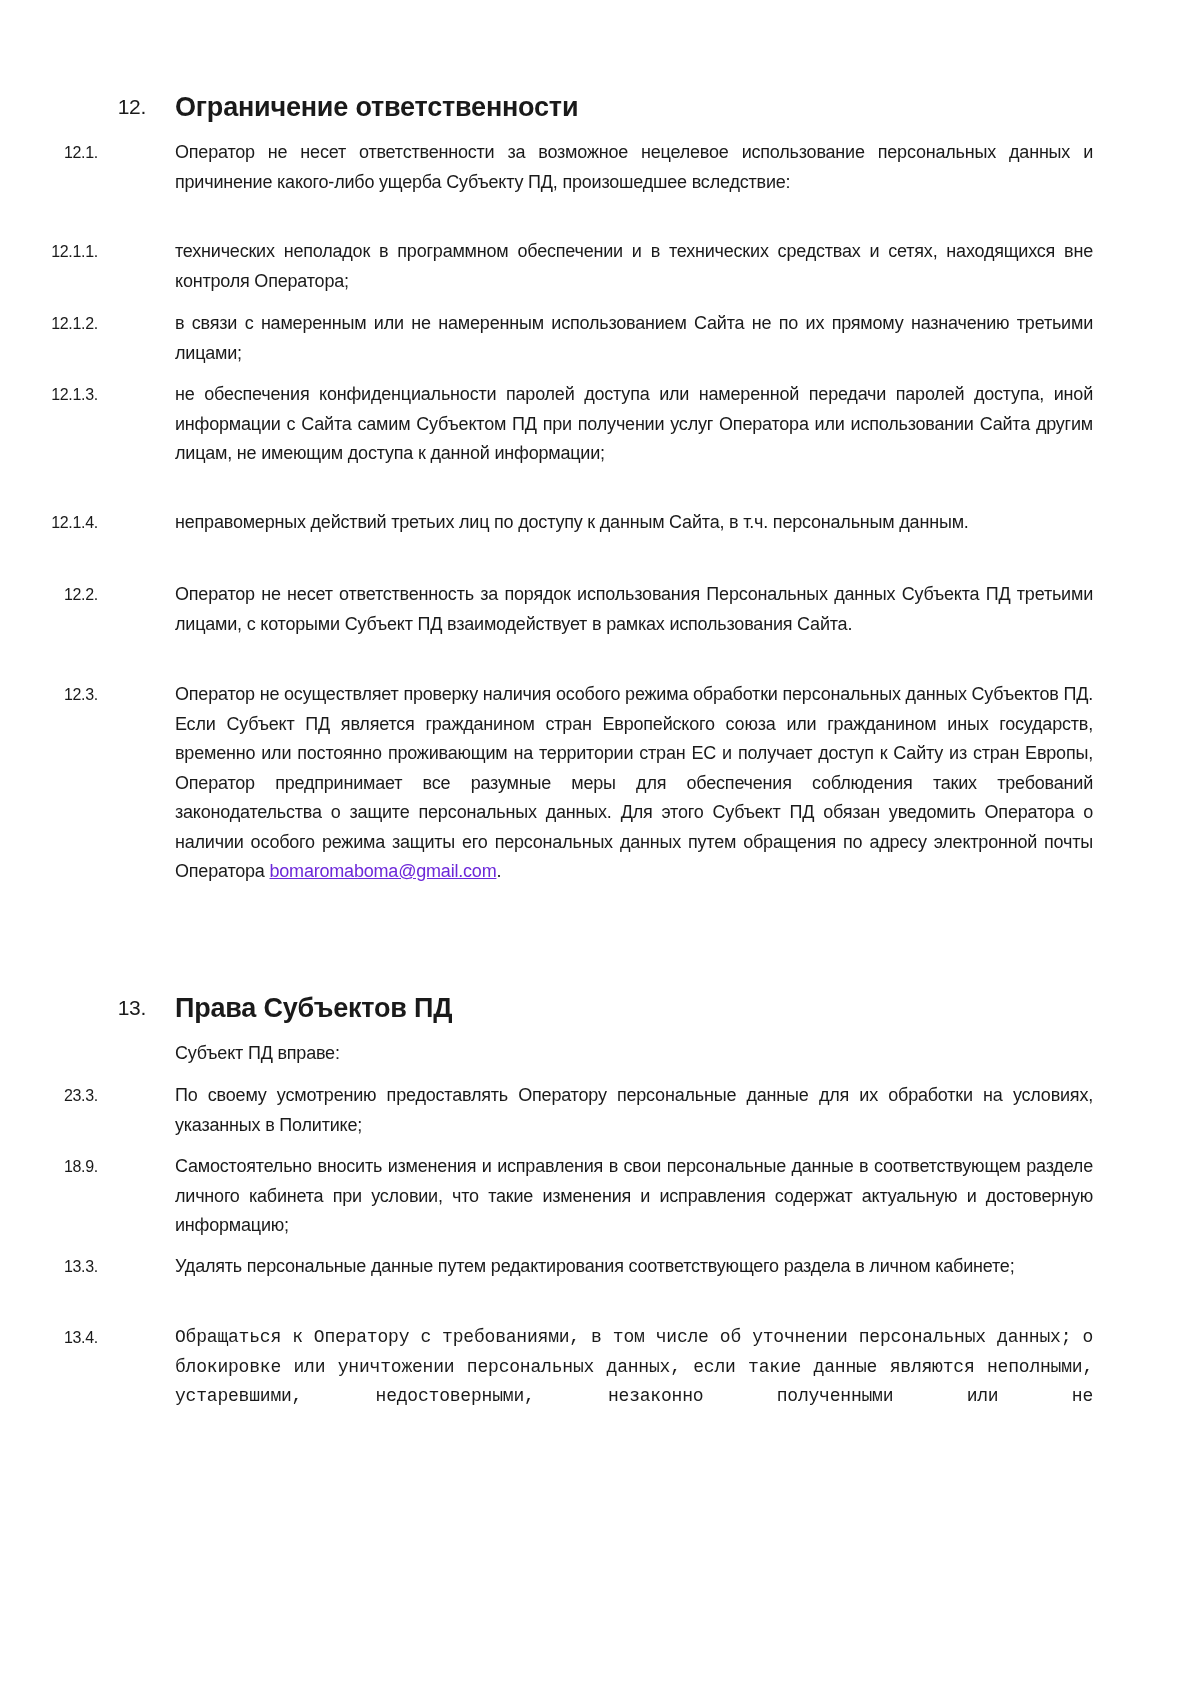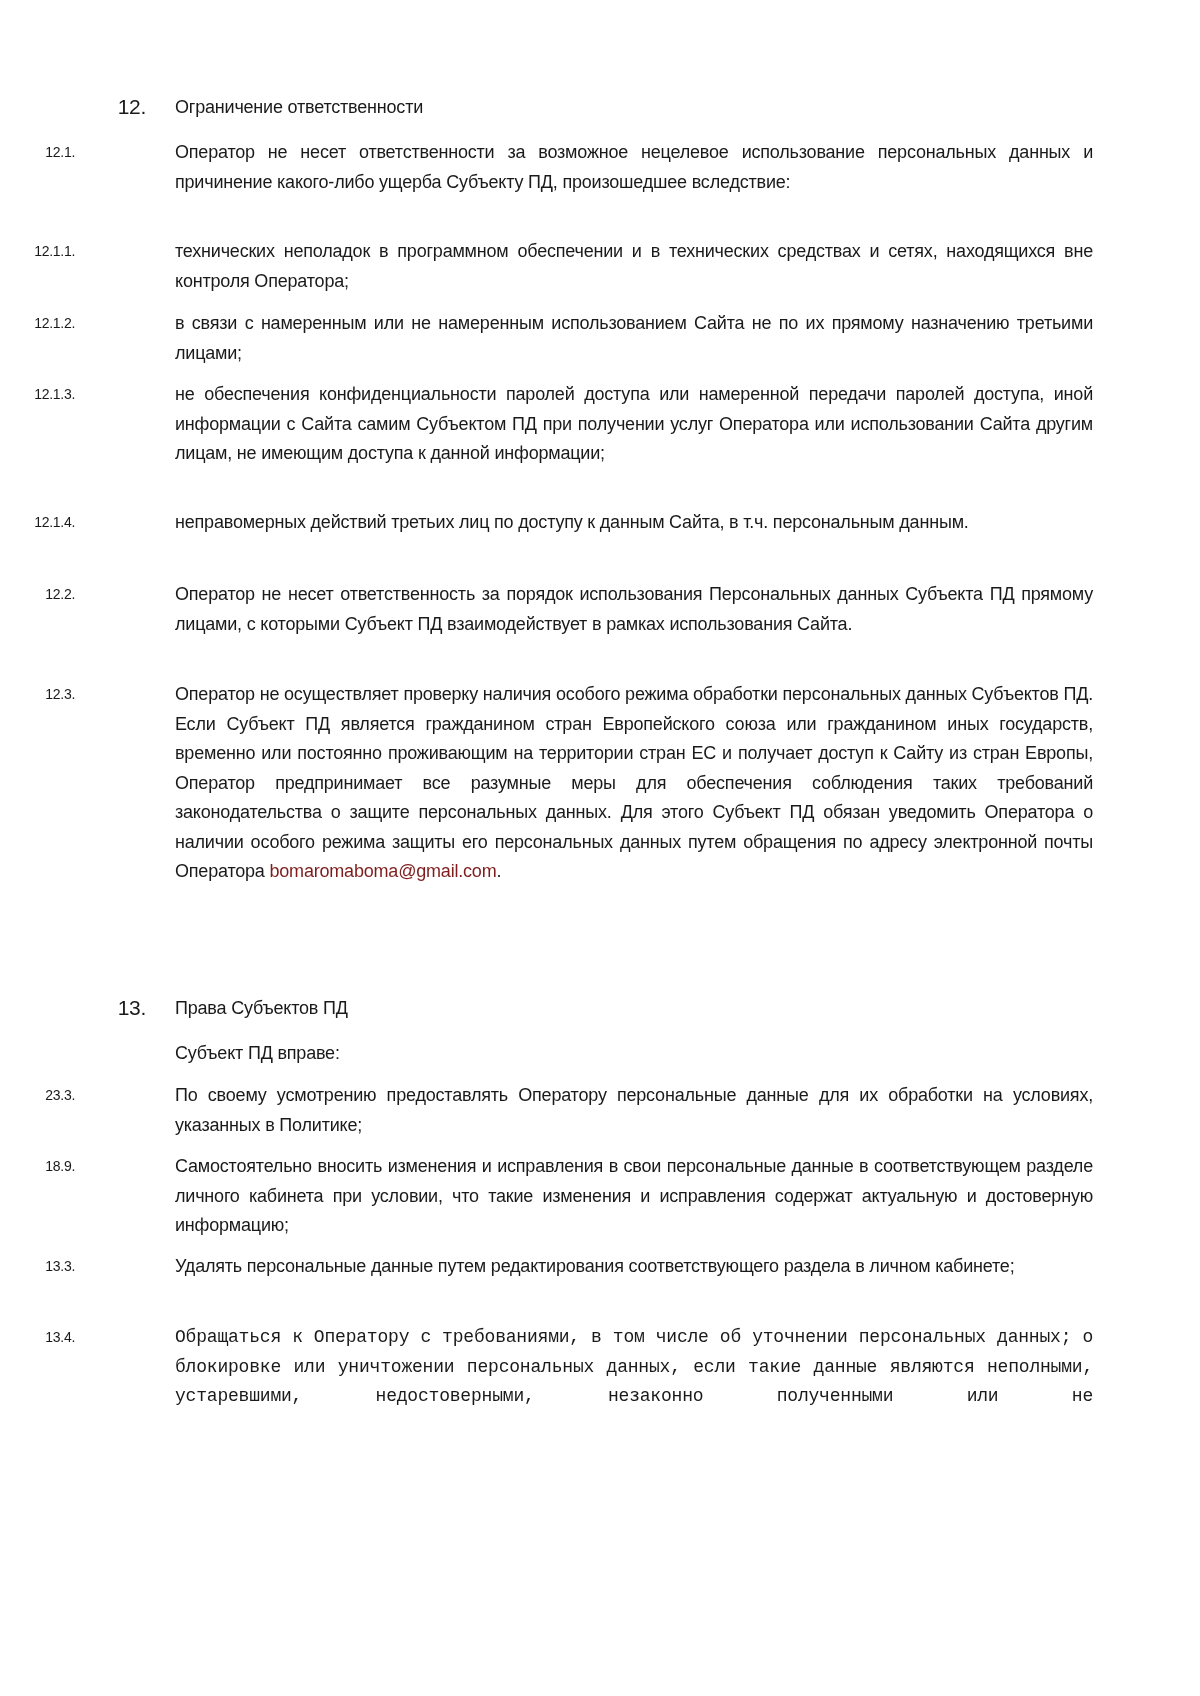--- a/index.html
+++ b/index.html
@@ -1,26 +1,26 @@
 <!DOCTYPE html>
 <html><head>
 <meta charset="utf-8">
 <style>
   html, body { margin: 0; padding: 0; background: #ffffff; }
   body { width: 1200px; height: 1696px; position: relative; overflow: hidden;
          font-family: "Liberation Sans", "DejaVu Sans", sans-serif; color: #1a1a1a; }
   .page { position: absolute; left: 0; top: 0; width: 1200px; height: 1696px; }
   .row { position: absolute; left: 0; width: 1200px; }
-  .num { position: absolute; right: 1125px; text-align: right; white-space: nowrap;
-         font-size: 14px; line-height: 29px; letter-spacing: -0.3px; }
+  .num { position: absolute; right: 1102px; text-align: right; white-space: nowrap;
+         font-size: 16px; line-height: 29px; letter-spacing: -0.3px; }
   .txt { position: absolute; left: 175px; width: 918px; font-size: 18px;
          line-height: 29.5px; text-align: justify; letter-spacing: -0.2px; }
   .hnum { font-size: 21px; line-height: 30px; right: 1054px; }
-  .htxt { font-size: 18px; line-height: 30px; font-weight: normal; }
-  .link { color: #7f1d1d; cursor: pointer; }
+  .htxt { font-size: 27px; line-height: 30px; font-weight: bold; }
+  .link { color: #6d28d9; text-decoration: underline; cursor: pointer; }
 </style>
 </head>
 <body>
 
 <div class="page">
 
   <div class="row" style="top:92px;">
     <span class="num hnum">12.</span>
     <span class="txt htxt">Ограничение ответственности</span>
   </div>
@@ -45,21 +45,21 @@
     <div class="txt">не обеспечения конфиденциальности паролей доступа или намеренной передачи паролей доступа, иной информации с Сайта самим Субъектом ПД при получении услуг Оператора или использовании Сайта другим лицам, не имеющим доступа к данной информации;</div>
   </div>
 
   <div class="row" style="top:508px;">
     <span class="num">12.1.4.</span>
     <div class="txt">неправомерных действий третьих лиц по доступу к данным Сайта, в т.ч. персональным данным.</div>
   </div>
 
   <div class="row" style="top:580px;">
     <span class="num">12.2.</span>
-    <div class="txt">Оператор не несет ответственность за порядок использования Персональных данных Субъекта ПД прямому лицами, с которыми Субъект ПД взаимодействует в рамках использования Сайта.</div>
+    <div class="txt">Оператор не несет ответственность за порядок использования Персональных данных Субъекта ПД третьими лицами, с которыми Субъект ПД взаимодействует в рамках использования Сайта.</div>
   </div>
 
   <div class="row" style="top:680px;">
     <span class="num">12.3.</span>
     <div class="txt">
       <span>Оператор не осуществляет проверку наличия особого режима обработки персональных данных Субъектов ПД. Если Субъект ПД является гражданином стран Европейского союза или гражданином иных государств, временно или постоянно проживающим на территории стран ЕС и получает доступ к Сайту из стран Европы, Оператор предпринимает все разумные меры для обеспечения соблюдения таких требований законодательства о защите персональных данных. Для этого Субъект ПД обязан уведомить Оператора о наличии особого режима защиты его персональных данных путем обращения по адресу электронной почты Оператора</span>
       <span class="link">bomaromaboma@gmail.com</span><span>.</span>
     </div>
   </div>
 

